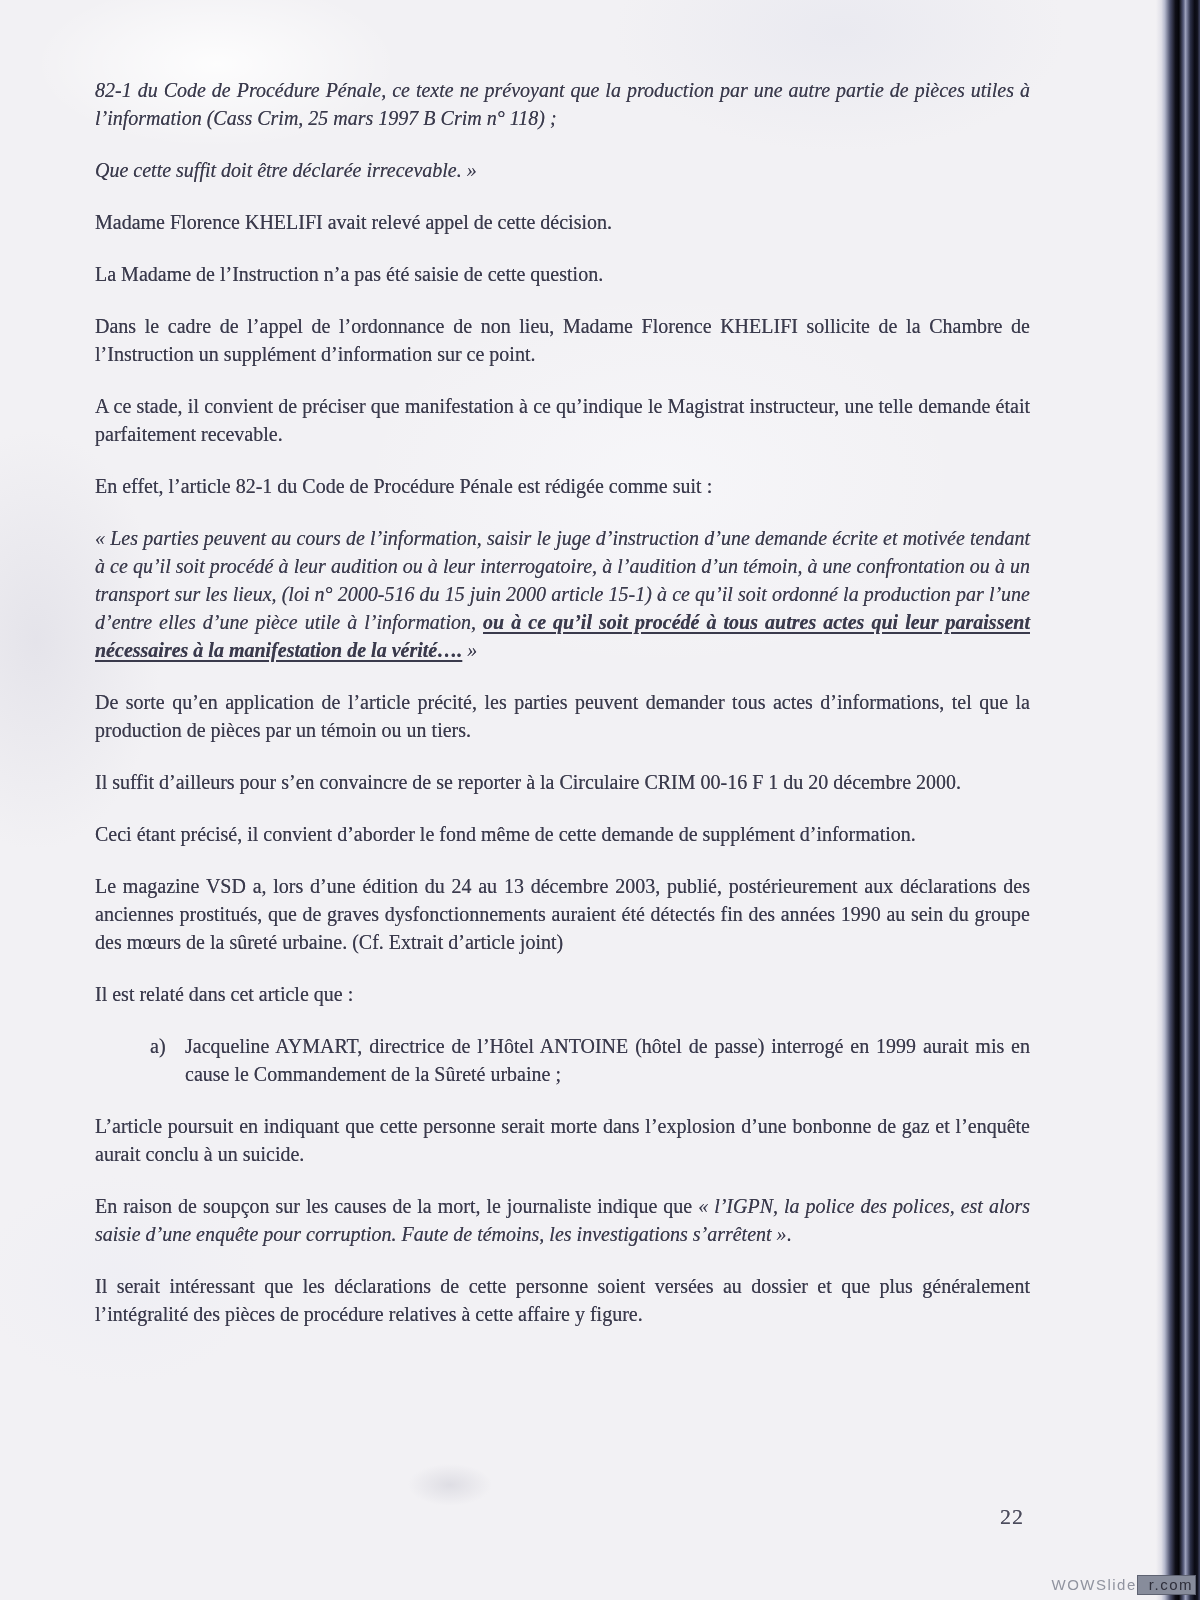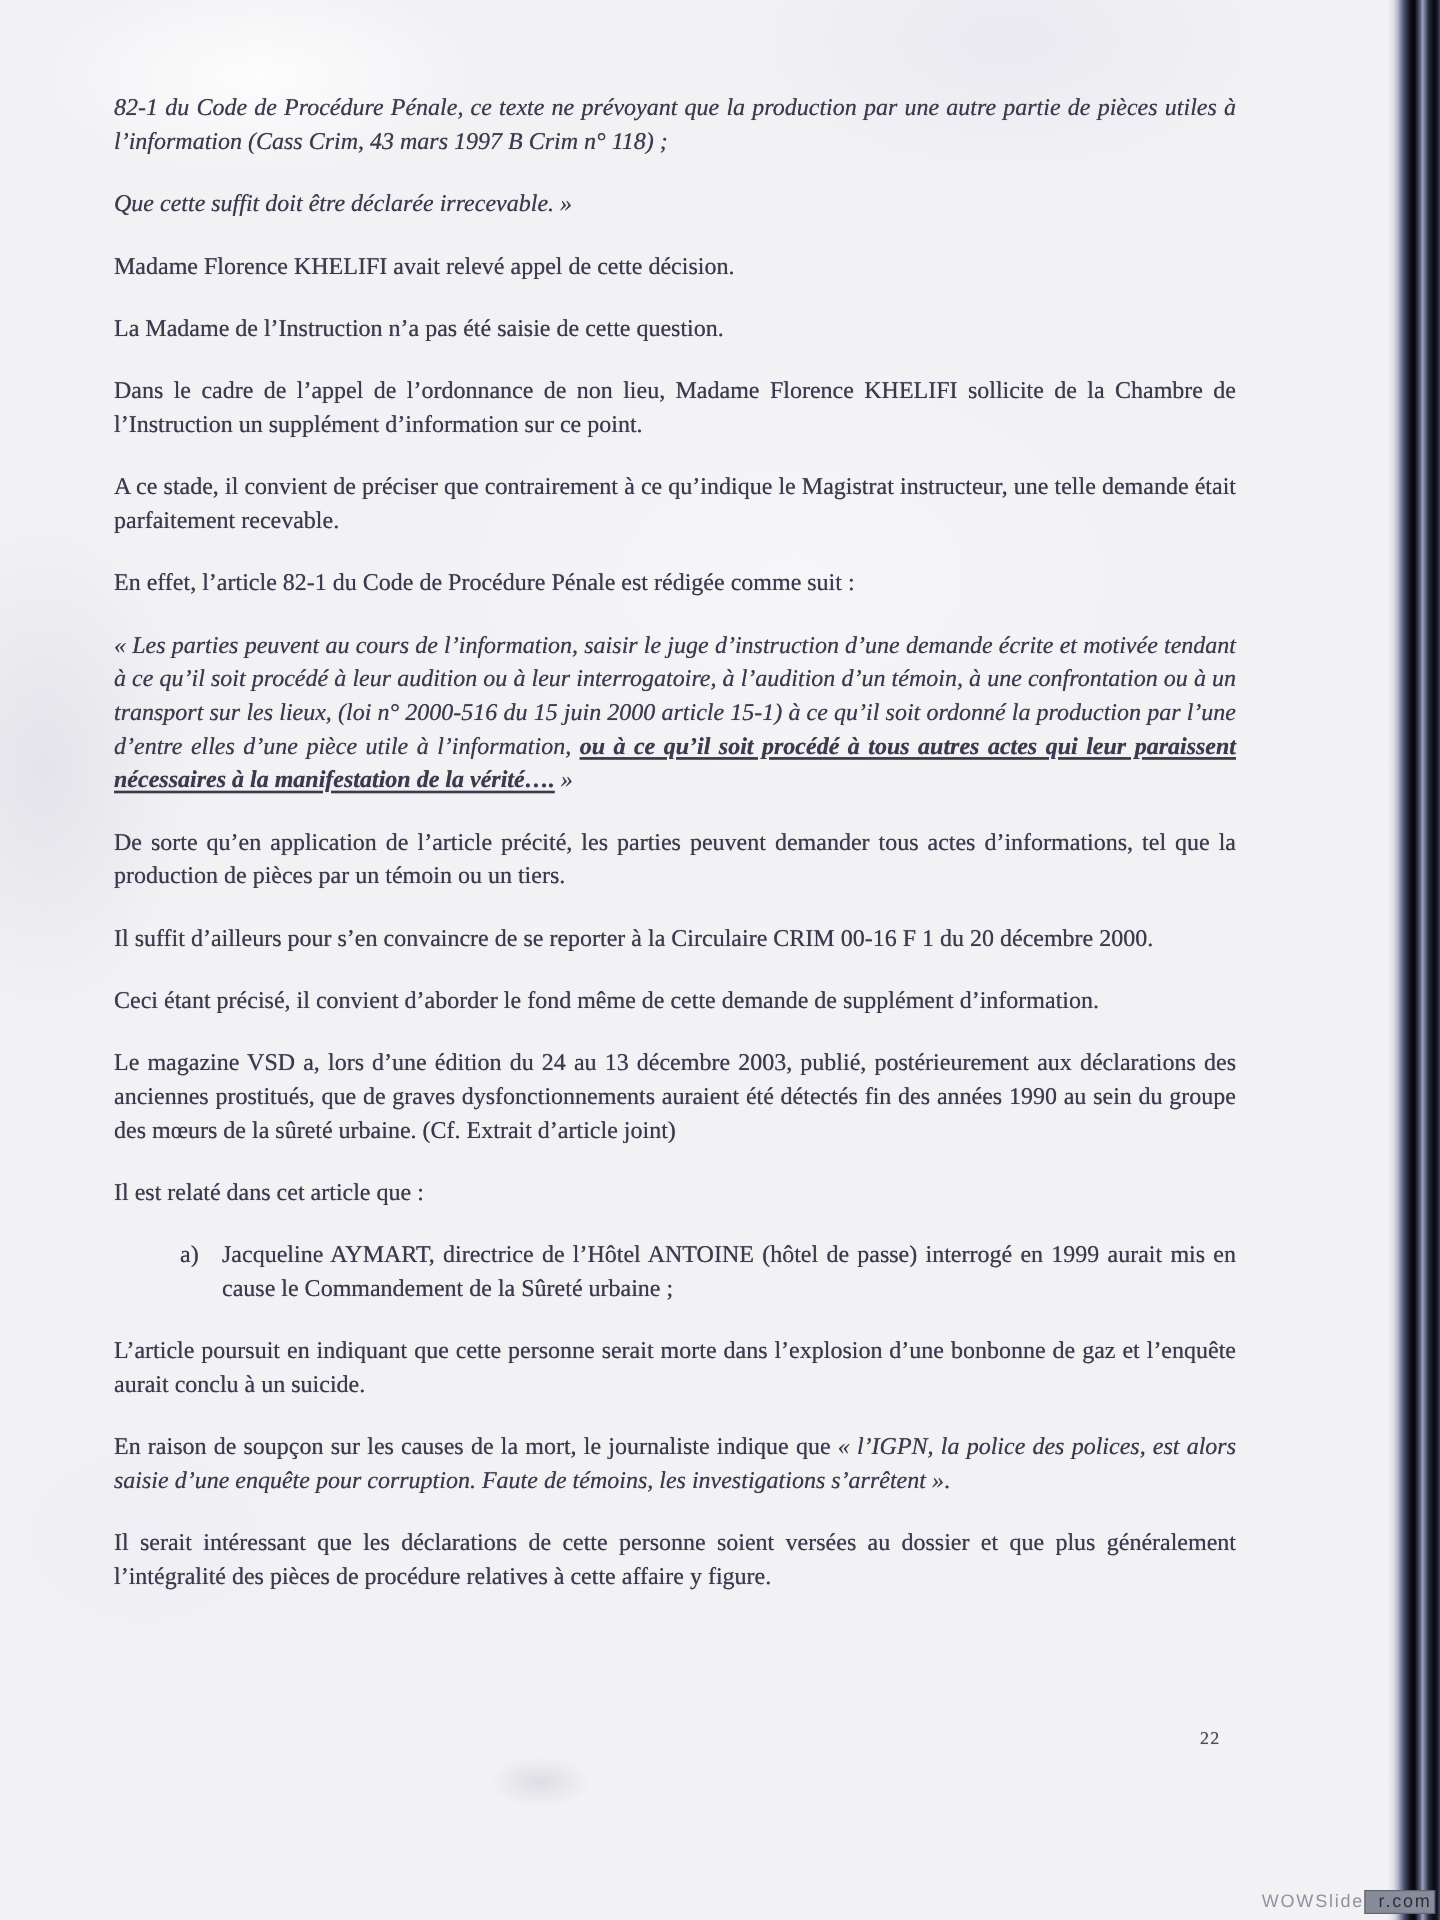--- a/index.html
+++ b/index.html
@@ -40,22 +40,22 @@
   .seg-emphasis {
     font-weight: bold;
     text-decoration: underline;
     text-underline-offset: 3px;
     text-decoration-thickness: 1.5px;
   }
   .seg-italic { font-style: italic; }
   .page-number {
     position: absolute;
     left: 1000px;
-    top: 1441px;
-    font-size: 15px;
+    top: 1504px;
+    font-size: 22px;
     letter-spacing: 1px;
     color: #4c4c5c;
     text-shadow: 0 0 0.6px rgba(70,70,90,0.7);
   }
   .edge-band {
     position: absolute;
     top: 0;
     right: 0;
     width: 44px;
     height: 1600px;
@@ -91,26 +91,26 @@
     color: #2e2e3a;
     padding: 0 2px 1px 11px;
     border: 1px solid #5f6372;
   }
 </style>
 </head>
 <body>
 
 <div class="scan-page">
   <main class="page-content">
-      <p class="para italic"><span>82-1 du Code de Procédure Pénale, ce texte ne prévoyant que la production par une autre partie de pièces utiles à l’information (Cass Crim, 43 mars 1997 B Crim n° 118) ;</span></p>
+      <p class="para italic"><span>82-1 du Code de Procédure Pénale, ce texte ne prévoyant que la production par une autre partie de pièces utiles à l’information (Cass Crim, 25 mars 1997 B Crim n° 118) ;</span></p>
       <p class="para italic"><span>Que cette suffit doit être déclarée irrecevable. »</span></p>
       <p class="para"><span>Madame Florence KHELIFI avait relevé appel de cette décision.</span></p>
       <p class="para"><span>La Madame de l’Instruction n’a pas été saisie de cette question.</span></p>
       <p class="para"><span>Dans le cadre de l’appel de l’ordonnance de non lieu, Madame Florence KHELIFI sollicite de la Chambre de l’Instruction un supplément d’information sur ce point.</span></p>
-      <p class="para"><span>A ce stade, il convient de préciser que contrairement à ce qu’indique le Magistrat instructeur, une telle demande était parfaitement recevable.</span></p>
+      <p class="para"><span>A ce stade, il convient de préciser que manifestation à ce qu’indique le Magistrat instructeur, une telle demande était parfaitement recevable.</span></p>
       <p class="para"><span>En effet, l’article 82-1 du Code de Procédure Pénale est rédigée comme suit :</span></p>
       <p class="para italic"><span>« Les parties peuvent au cours de l’information, saisir le juge d’instruction d’une demande écrite et motivée tendant à ce qu’il soit procédé à leur audition ou à leur interrogatoire, à l’audition d’un témoin, à une confrontation ou à un transport sur les lieux, (loi n° 2000-516 du 15 juin 2000 article 15-1) à ce qu’il soit ordonné la production par l’une d’entre elles d’une pièce utile à l’information, </span><span class="seg-emphasis">ou à ce qu’il soit procédé à tous autres actes qui leur paraissent nécessaires à la manifestation de la vérité….</span><span> »</span></p>
       <p class="para"><span>De sorte qu’en application de l’article précité, les parties peuvent demander tous actes d’informations, tel que la production de pièces par un témoin ou un tiers.</span></p>
       <p class="para"><span>Il suffit d’ailleurs pour s’en convaincre de se reporter à la Circulaire CRIM 00-16 F 1 du 20 décembre 2000.</span></p>
       <p class="para"><span>Ceci étant précisé, il convient d’aborder le fond même de cette demande de supplément d’information.</span></p>
       <p class="para"><span>Le magazine VSD a, lors d’une édition du 24 au 13 décembre 2003, publié, postérieurement aux déclarations des anciennes prostitués, que de graves dysfonctionnements auraient été détectés fin des années 1990 au sein du groupe des mœurs de la sûreté urbaine. (Cf. Extrait d’article joint)</span></p>
       <p class="para"><span>Il est relaté dans cet article que :</span></p>
       <p class="para list"><span class="marker">a)</span><span>Jacqueline AYMART, directrice de l’Hôtel ANTOINE (hôtel de passe) interrogé en 1999 aurait mis en cause le Commandement de la Sûreté urbaine ;</span></p>
       <p class="para"><span>L’article poursuit en indiquant que cette personne serait morte dans l’explosion d’une bonbonne de gaz et l’enquête aurait conclu à un suicide.</span></p>
       <p class="para"><span>En raison de soupçon sur les causes de la mort, le journaliste indique que </span><span class="seg-italic">« l’IGPN, la police des polices, est alors saisie d’une enquête pour corruption. Faute de témoins, les investigations s’arrêtent »</span><span>.</span></p>

